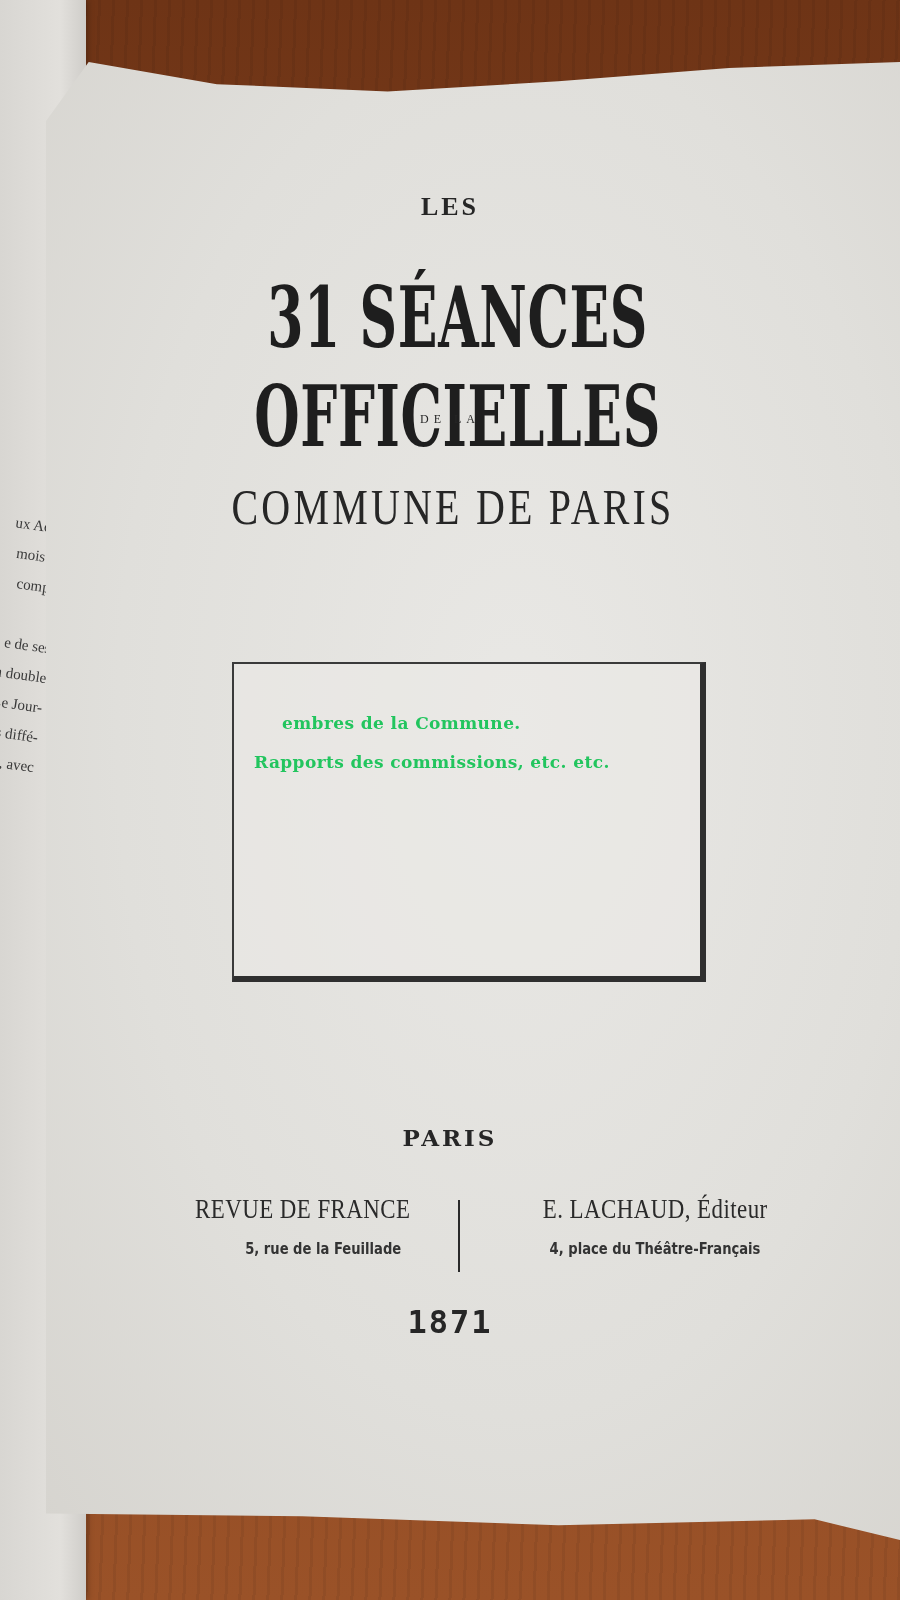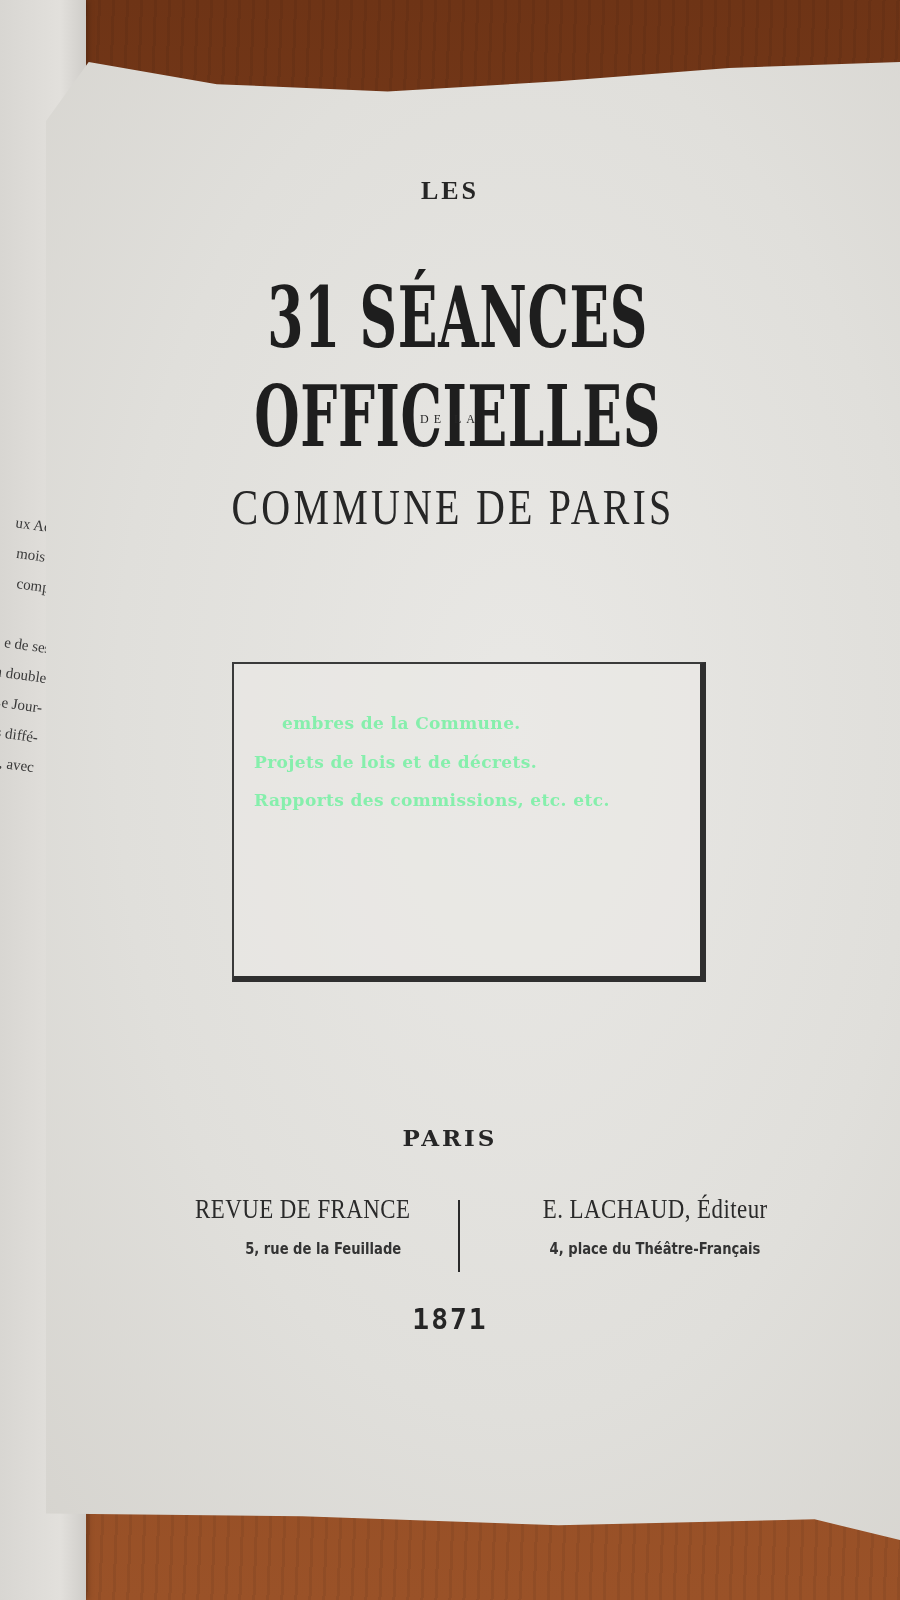--- a/index.html
+++ b/index.html
@@ -26,54 +26,54 @@
     font-family: "Liberation Serif", serif; font-size: 15px; color: #3a3a3a;
     text-align: right; line-height: 30px;
   }
   .left-page .bleed .gap { height: 30px; }
   .page {
     position: absolute; left: 46px; top: 62px; width: 854px; height: 1478px;
     background: radial-gradient(ellipse at 55% 45%, #e9e8e5 0%, #e0dfdb 60%, #d6d4cf 100%);
     clip-path: polygon(5% 0%, 20% 1.5%, 40% 2%, 60% 1.3%, 80% 0.4%, 100% 0%, 100% 100%, 90% 98.6%, 60% 99%, 30% 98.4%, 0% 98.2%, 0% 4%);
   }
   .center { position: absolute; left: 0; width: 900px; text-align: center; color: #262626; }
-  .les { top: 176px; font-size: 26px; font-weight: bold; letter-spacing: 3px; }
+  .les { top: 192px; font-size: 26px; font-weight: bold; letter-spacing: 3px; }
   .title {
     top: 268px; font-size: 84px; font-weight: bold; letter-spacing: 1px;
     transform: scaleX(0.62); transform-origin: 470px 0;
     font-family: "DejaVu Serif", serif; color: #1e1e1e;
   }
   .dela { top: 412px; font-size: 12px; letter-spacing: 5px; }
   .commune {
     top: 478px; font-size: 50px; letter-spacing: 4px;
     transform: scaleX(0.8); transform-origin: 465px 0;
   }
   .contents-box {
     position: absolute; left: 232px; top: 662px; width: 466px; height: 312px;
     border: 2px solid #3a3a3a;
     border-right: 6px solid #2f2f2f; border-bottom: 6px solid #2f2f2f;
     background: rgba(235,234,230,0.6);
   }
   .contents-box ul { list-style: none; margin: 0; padding: 0; position: absolute; left: 20px; top: 40px; }
   .contents-box li {
     font-family: "DejaVu Serif", serif; font-weight: bold; font-size: 17px;
-    color: #86efac; line-height: 38.5px; white-space: nowrap; letter-spacing: 0.4px;
+    color: #22c55e; line-height: 38.5px; white-space: nowrap; letter-spacing: 0.4px;
   }
   .contents-box li.indent { padding-left: 28px; }
   .paris { top: 1124px; font-size: 23px; font-weight: bold; letter-spacing: 3px; font-family: "DejaVu Serif", serif; }
   .pub { position: absolute; top: 1194px; color: #2a2a2a; }
   .pub-left { left: 110px; width: 320px; text-align: right; }
   .pub-right { left: 480px; width: 350px; text-align: center; }
   .pub-name { font-size: 27px; letter-spacing: 0.5px; transform: scaleX(0.85); display: inline-block; white-space: nowrap; }
   .pub-addr {
     font-family: "DejaVu Sans", sans-serif; font-weight: bold; font-size: 16px;
     margin-top: 14px; transform: scaleX(0.82); white-space: nowrap; color: #333;
   }
   .divider { position: absolute; left: 458px; top: 1200px; width: 2px; height: 72px; background: #2a2a2a; }
-  .year { top: 1303px; font-size: 28px; font-weight: bold; letter-spacing: 2px; font-family: "DejaVu Sans Mono", monospace; }
+  .year { top: 1303px; font-size: 32px; font-weight: bold; letter-spacing: 2px; font-family: "DejaVu Sans Mono", monospace; }
 </style>
 </head>
 <body>
 
 <div class="wood"></div>
 
 <div class="left-page">
   <div class="bleed">
     <div>ux Actes</div>
     <div>mois de</div>
@@ -90,21 +90,20 @@
 <div class="page"></div>
 
 <div class="center les">LES</div>
 <div class="center title">31 SÉANCES OFFICIELLES</div>
 <div class="center dela">DE LA</div>
 <div class="center commune">COMMUNE DE PARIS</div>
 
 <div class="contents-box">
   <ul>
     <li class="indent">embres de la Commune.</li>
-    <li>Projets de lois et de décrets.</li>
     <li>Rapports des commissions, etc. etc.</li>
   </ul>
 </div>
 
 <div class="center paris">PARIS</div>
 
 <div class="pub pub-left">
   <div class="pub-name">REVUE DE FRANCE</div>
   <div class="pub-addr">5, rue de la Feuillade</div>
 </div>

